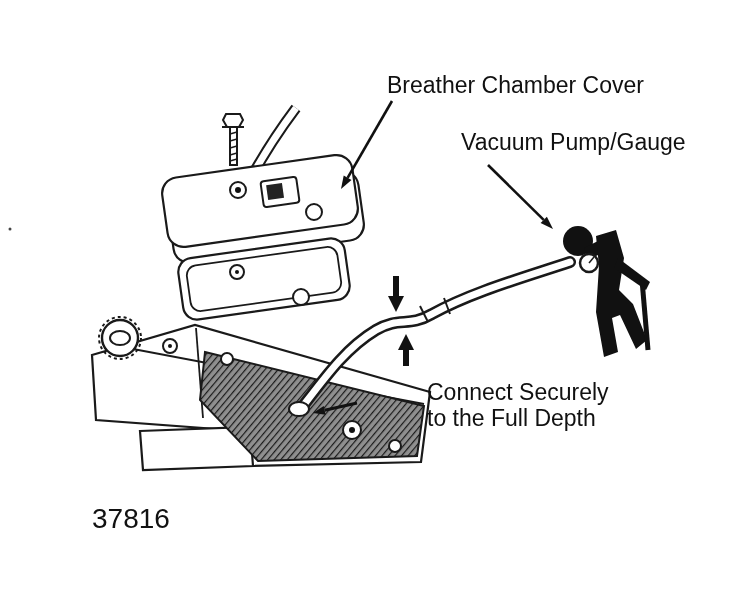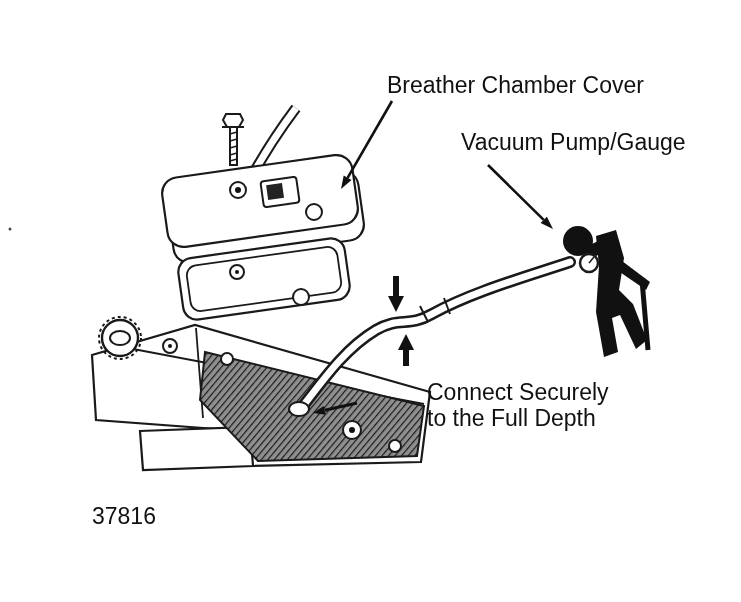--- a/index.html
+++ b/index.html
@@ -16,21 +16,21 @@
   .canvas svg { position: absolute; left: 0; top: 0; }
   .label {
     position: absolute;
     font-size: 23px;
     line-height: 26px;
     white-space: nowrap;
     color: #111111;
   }
   .fig-num {
     position: absolute;
-    font-size: 23px;
+    font-size: 28px;
     color: #111111;
     text-align: center;
   }
 </style>
 </head>
 <body>
 
 <div class="canvas">
 
   <svg width="741" height="602" viewBox="0 0 741 602">

